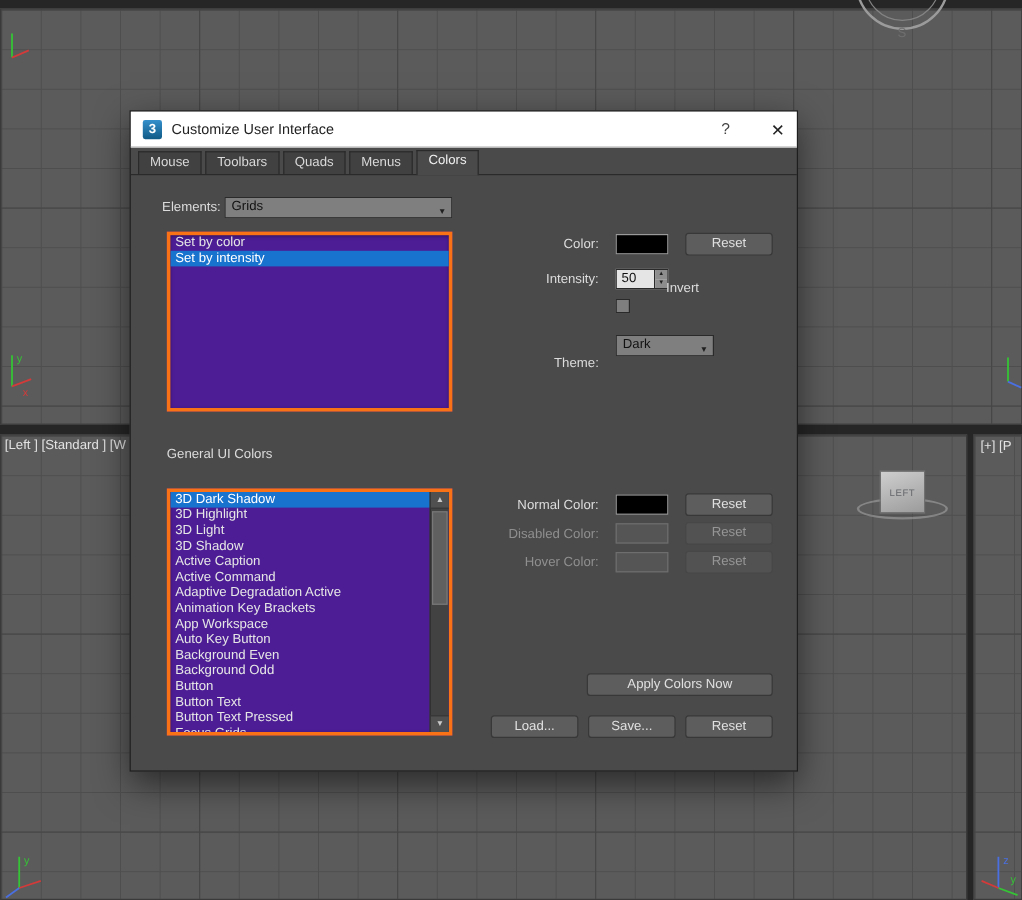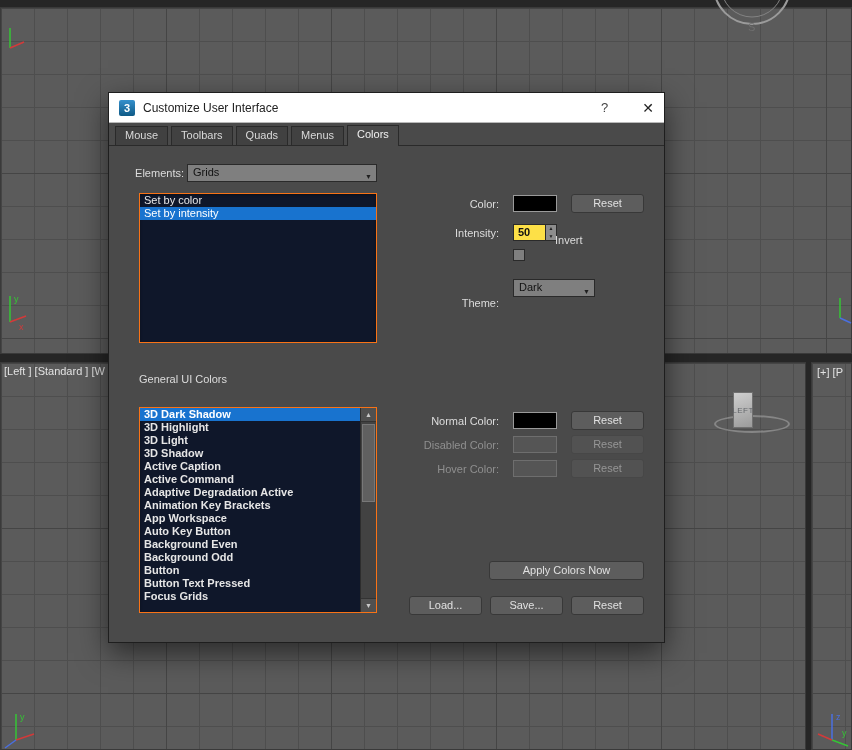--- a/index.html
+++ b/index.html
@@ -20,21 +20,21 @@
   }
   .vp-top { left:0; top:7px; width:852px; height:347px; }
   .vp-bl  { left:0; top:362px; width:806px; height:388px; }
   .vp-br  { left:811px; top:362px; width:41px; height:388px; }
 
   .vp-label { position:absolute; font-size:11px; color:#e2e2e2; z-index:3; white-space:nowrap; cursor:default;text-align:right; }
 
   .tripod { position:absolute; z-index:2; }
 
   .viewcube-ring-top { position:absolute; left:706px; top:0; z-index:2; }
-  .vcube { position:absolute; left:733px; top:392px; width:20px; height:36px; z-index:2;
+  .vcube { position:absolute; left:733px; top:392px; width:38px; height:36px; z-index:2;
            background:linear-gradient(160deg,#cfcfcf,#9b9b9b); border:1px solid #707070;
            display:flex; align-items:center; justify-content:center;
            font-size:8px; color:#63666a; letter-spacing:.5px; }
   .vcube-ring { position:absolute; left:714px; top:415px; width:76px; height:18px; z-index:1;
                 border:2px solid #a9a9a9; border-radius:50%; opacity:.55; }
 
   
   .dialog { position:absolute; left:108px; top:92px; width:557px; height:551px; z-index:10;
             background:#4a4a4a; border:1px solid #1e1e1e; box-shadow:0 10px 28px rgba(0,0,0,.55); }
 
@@ -54,43 +54,43 @@
   .tab-underline { position:absolute; left:0; top:52px; width:100%; height:1px; background:#2a2a2a; z-index:1; }
 
   .lbl { position:absolute; font-size:11px; color:#dcdcdc; white-space:nowrap; }
   .r-label { position:absolute; width:135px; text-align:right; font-size:11px; color:#dcdcdc; }
   .r-label.disabled { color:#8f8f8f; }
 
   .combo { position:absolute; background:#7f7f7f; border:1px solid #2a2a2a; color:#121212;
            font-size:11px; line-height:15px; padding:0 16px 0 5px; height:18px; }
   .combo .arrow { position:absolute; right:4px; top:4px; font-size:7px; color:#1f1f1f; }
 
-  .listbox { position:absolute; background:#0f172a; border:1px solid #f97316;
+  .listbox { position:absolute; background:#4c1d95; border:3px solid #f97316;
              box-shadow:inset 0 1px 3px rgba(0,0,0,.35); overflow:hidden; }
   .list-item { height:13px; line-height:13px; font-size:11px; color:#e6e6e6; padding:0 4px; white-space:nowrap; }
   .list-item.selected { background:#1873cf; color:#ffffff; }
-  .with-scroll .list-item { margin-right:12px;font-weight:bold; }
+  .with-scroll .list-item { margin-right:12px; }
 
   .scrollbar { position:absolute; right:0; top:0; bottom:0; width:16px; background:#424242; border-left:1px solid #2d2d2d; }
   .sb-btn { position:absolute; left:0; width:100%; height:14px; background:#505050;
             font-size:7px; color:#c9c9c9; text-align:center; line-height:14px; }
   .sb-up { top:0; border-bottom:1px solid #333; }
   .sb-down { bottom:0; border-top:1px solid #333; }
   .sb-thumb { position:absolute; left:1px; top:16px; width:13px; height:78px;
               background:#606060; border:1px solid #787878; }
 
   .swatch { position:absolute; width:44px; height:17px; border:1px solid #9a9a9a; }
   .swatch.empty { background:#555555; border:1px solid #6e6e6e; }
 
   .btn { position:absolute; height:19px; background:#5d5d5d; border:1px solid #383838; border-radius:3px;
          color:#e0e0e0; font-size:11px; text-align:center; line-height:17px; cursor:default; }
   .btn.disabled { color:#969696; background:#525252; border-color:#474747; }
 
   .spinner { position:absolute; left:404px; top:131px; width:44px; height:17px;
-             background:#fde047; border:1px solid #2a2a2a; display:flex;font-weight:bold; }
+             background:#e5e5e5; border:1px solid #2a2a2a; display:flex; }
   .spin-val { flex:1; font-size:11px; color:#121212; padding-left:4px; line-height:15px; }
   .spin-btns { width:11px; display:flex; flex-direction:column; border-left:1px solid #2a2a2a; }
   .spin-b { flex:1; font-size:5px; line-height:7px; text-align:center; color:#1f1f1f; background:#8d8d8d; }
 
   .checkbox { position:absolute; left:404px; top:156px; width:12px; height:12px;
               background:#7f7f7f; border:1px solid #2a2a2a; }
 </style>
 </head>
 <body>
 
@@ -200,20 +200,21 @@
       <div class="list-item">3D Shadow</div>
       <div class="list-item">Active Caption</div>
       <div class="list-item">Active Command</div>
       <div class="list-item">Adaptive Degradation Active</div>
       <div class="list-item">Animation Key Brackets</div>
       <div class="list-item">App Workspace</div>
       <div class="list-item">Auto Key Button</div>
       <div class="list-item">Background Even</div>
       <div class="list-item">Background Odd</div>
       <div class="list-item">Button</div>
+      <div class="list-item">Button Text</div>
       <div class="list-item">Button Text Pressed</div>
       <div class="list-item">Focus Grids</div>
       <div class="scrollbar">
         <div class="sb-btn sb-up">▲</div>
         <div class="sb-thumb"></div>
         <div class="sb-btn sb-down">▼</div>
       </div>
     </div>
 
     <div class="r-label" style="left:255px; top:322px;">Normal Color:</div>

